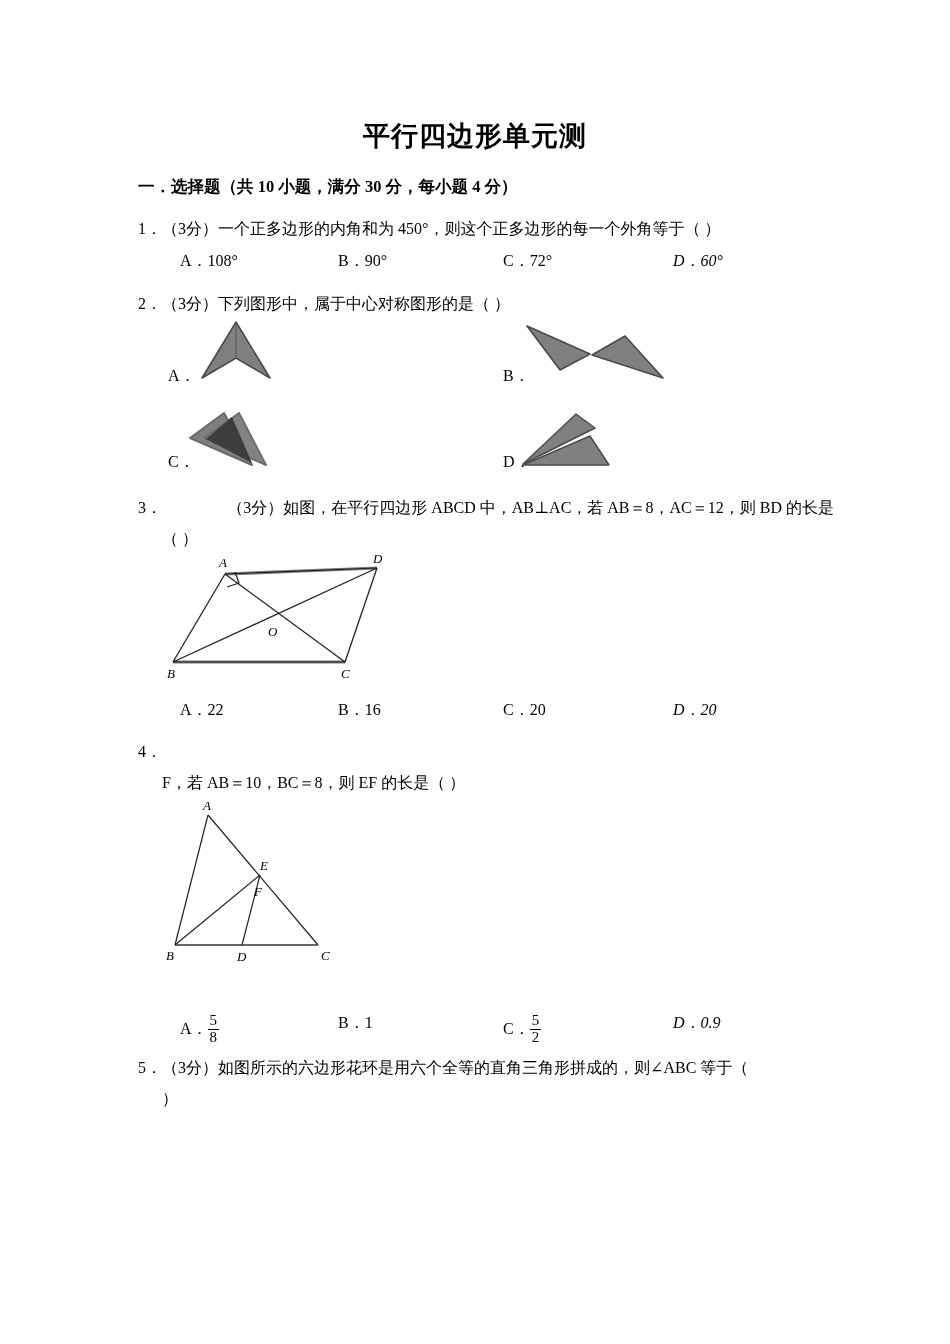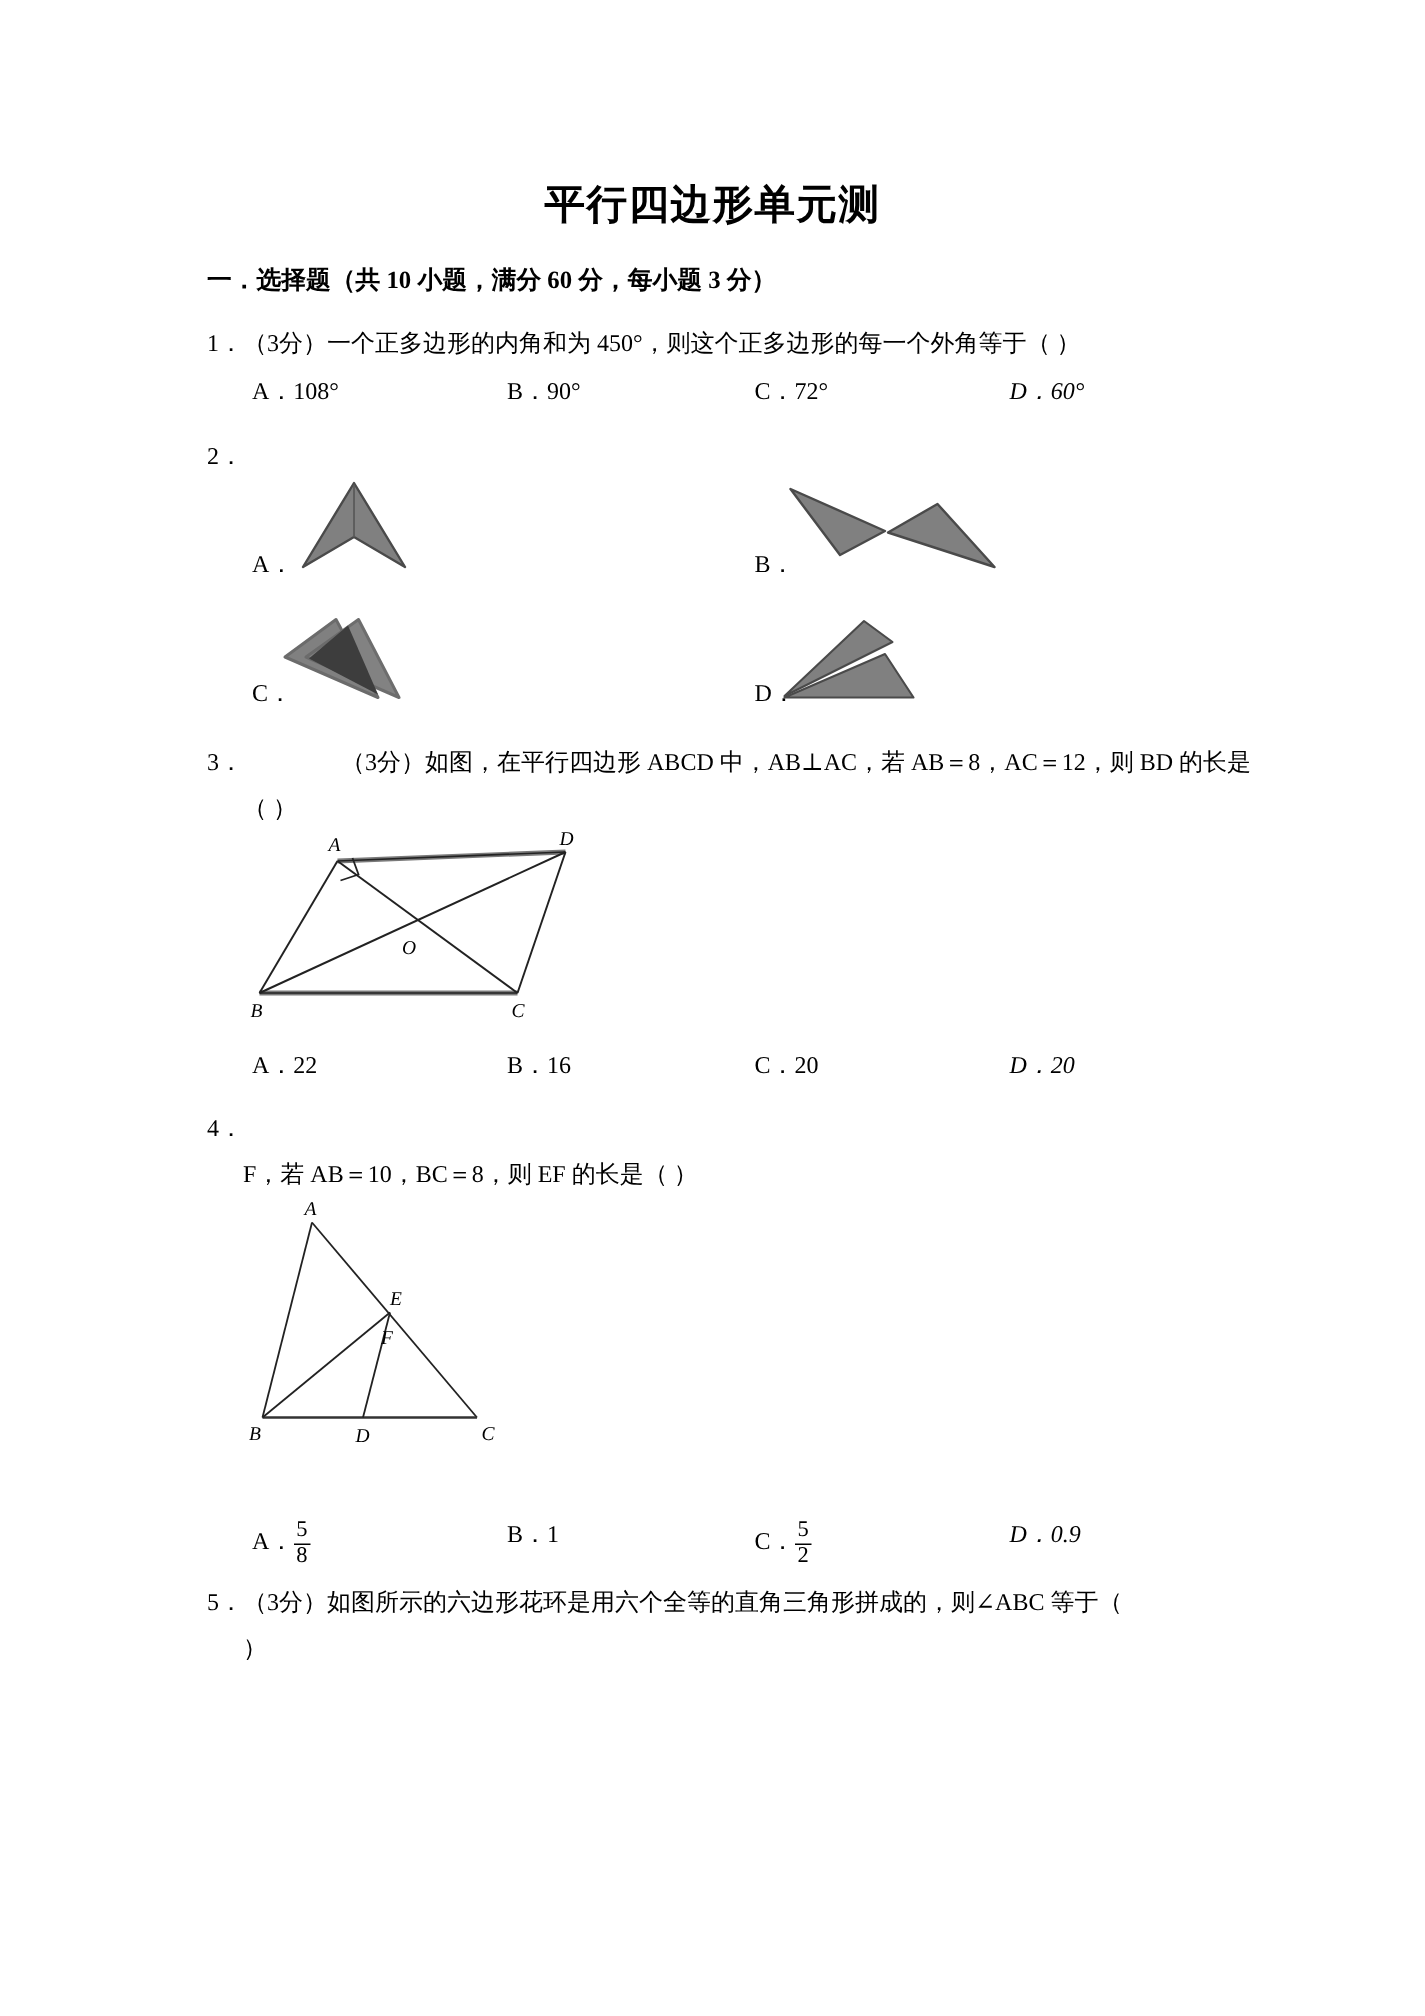--- a/index.html
+++ b/index.html
@@ -18,51 +18,52 @@
     letter-spacing:1px;
   }
   .section-head {
     position:absolute; left:138px; top:176px;
     font-size:16.5px; font-weight:bold;
   }
   .qnum { position:absolute; left:138px; font-size:16px; }
   .qbody { position:absolute; left:162px; width:672px; font-size:16px; }
   .opts { position:absolute; left:168px; width:680px; font-size:16px; }
   .opts span.opt { position:absolute; white-space:nowrap; }
-  .o1 { left:0px;font-family:Liberation Serif, serif; }
+  .o1 { left:12px;font-family:Liberation Serif, serif; }
   .o2 { left:170px;text-align:right; }
   .o3 { left:335px; }
   .o4 { left:505px;font-style:italic; }
   .frac { display:inline-block; text-align:center; vertical-align:-0.55em; line-height:1.05; font-size:15px; }
   .frac .num { display:block; padding:0 2px; }
   .frac .den { display:block; border-top:1.4px solid #000; padding:0 2px; }
   .fig { position:absolute; }
   .optlabel { position:absolute; font-size:16px; }
   svg { display:block; overflow:visible; }
   .lbl { font-style:italic; font-family:"Liberation Serif","DejaVu Serif",serif; font-size:13px; }
 </style>
 </head>
 <body>
 
 <div class="page">
 
   <div class="title">平行四边形单元测</div>
 
-  <div class="section-head">一．选择题（共 10 小题，满分 60 分，每小题 3 分）</div>
+  <div class="section-head">一．选择题（共 10 小题，满分 30 分，每小题 4 分）</div>
 
   <div class="qnum" style="top:219px;">1．</div>
   <div class="qbody" style="top:219px;">（3分）一个正多边形的内角和为 450°，则这个正多边形的每一个外角等于（      ）</div>
   <div class="opts" style="top:251px;">
     <span class="opt o1">A．108°</span>
     <span class="opt o2">B．90°</span>
     <span class="opt o3">C．72°</span>
     <span class="opt o4">D．60°</span>
   </div>
 
   <div class="qnum" style="top:294px;">2．</div>
+  <div class="qbody" style="top:294px;">（3分）下列图形中，属于中心对称图形的是（      ）</div>
 
   <div class="optlabel" style="left:168px; top:366px;">A．</div>
   <div class="fig" style="left:196px; top:320px;">
     <svg width="80" height="62" viewBox="0 0 80 62">
       <polygon points="40,2 74,58 40,38 6,58" fill="#808080" stroke="#4a4a4a" stroke-width="1.6" stroke-linejoin="round"></polygon>
       <line x1="40" y1="3" x2="40" y2="38" stroke="#5a5a5a" stroke-width="1.2"></line>
     </svg>
   </div>
 
   <div class="optlabel" style="left:503px; top:366px;">B．</div>

